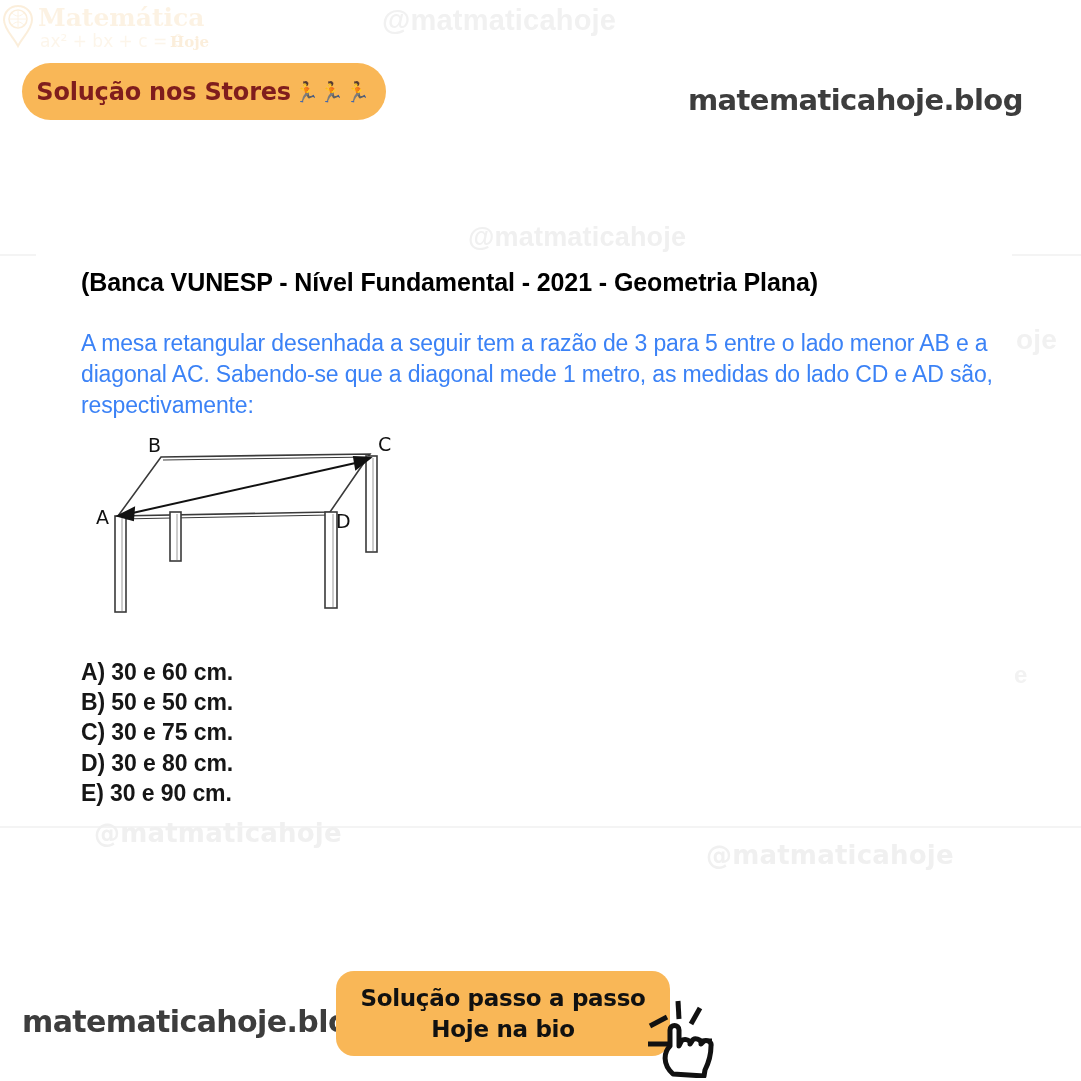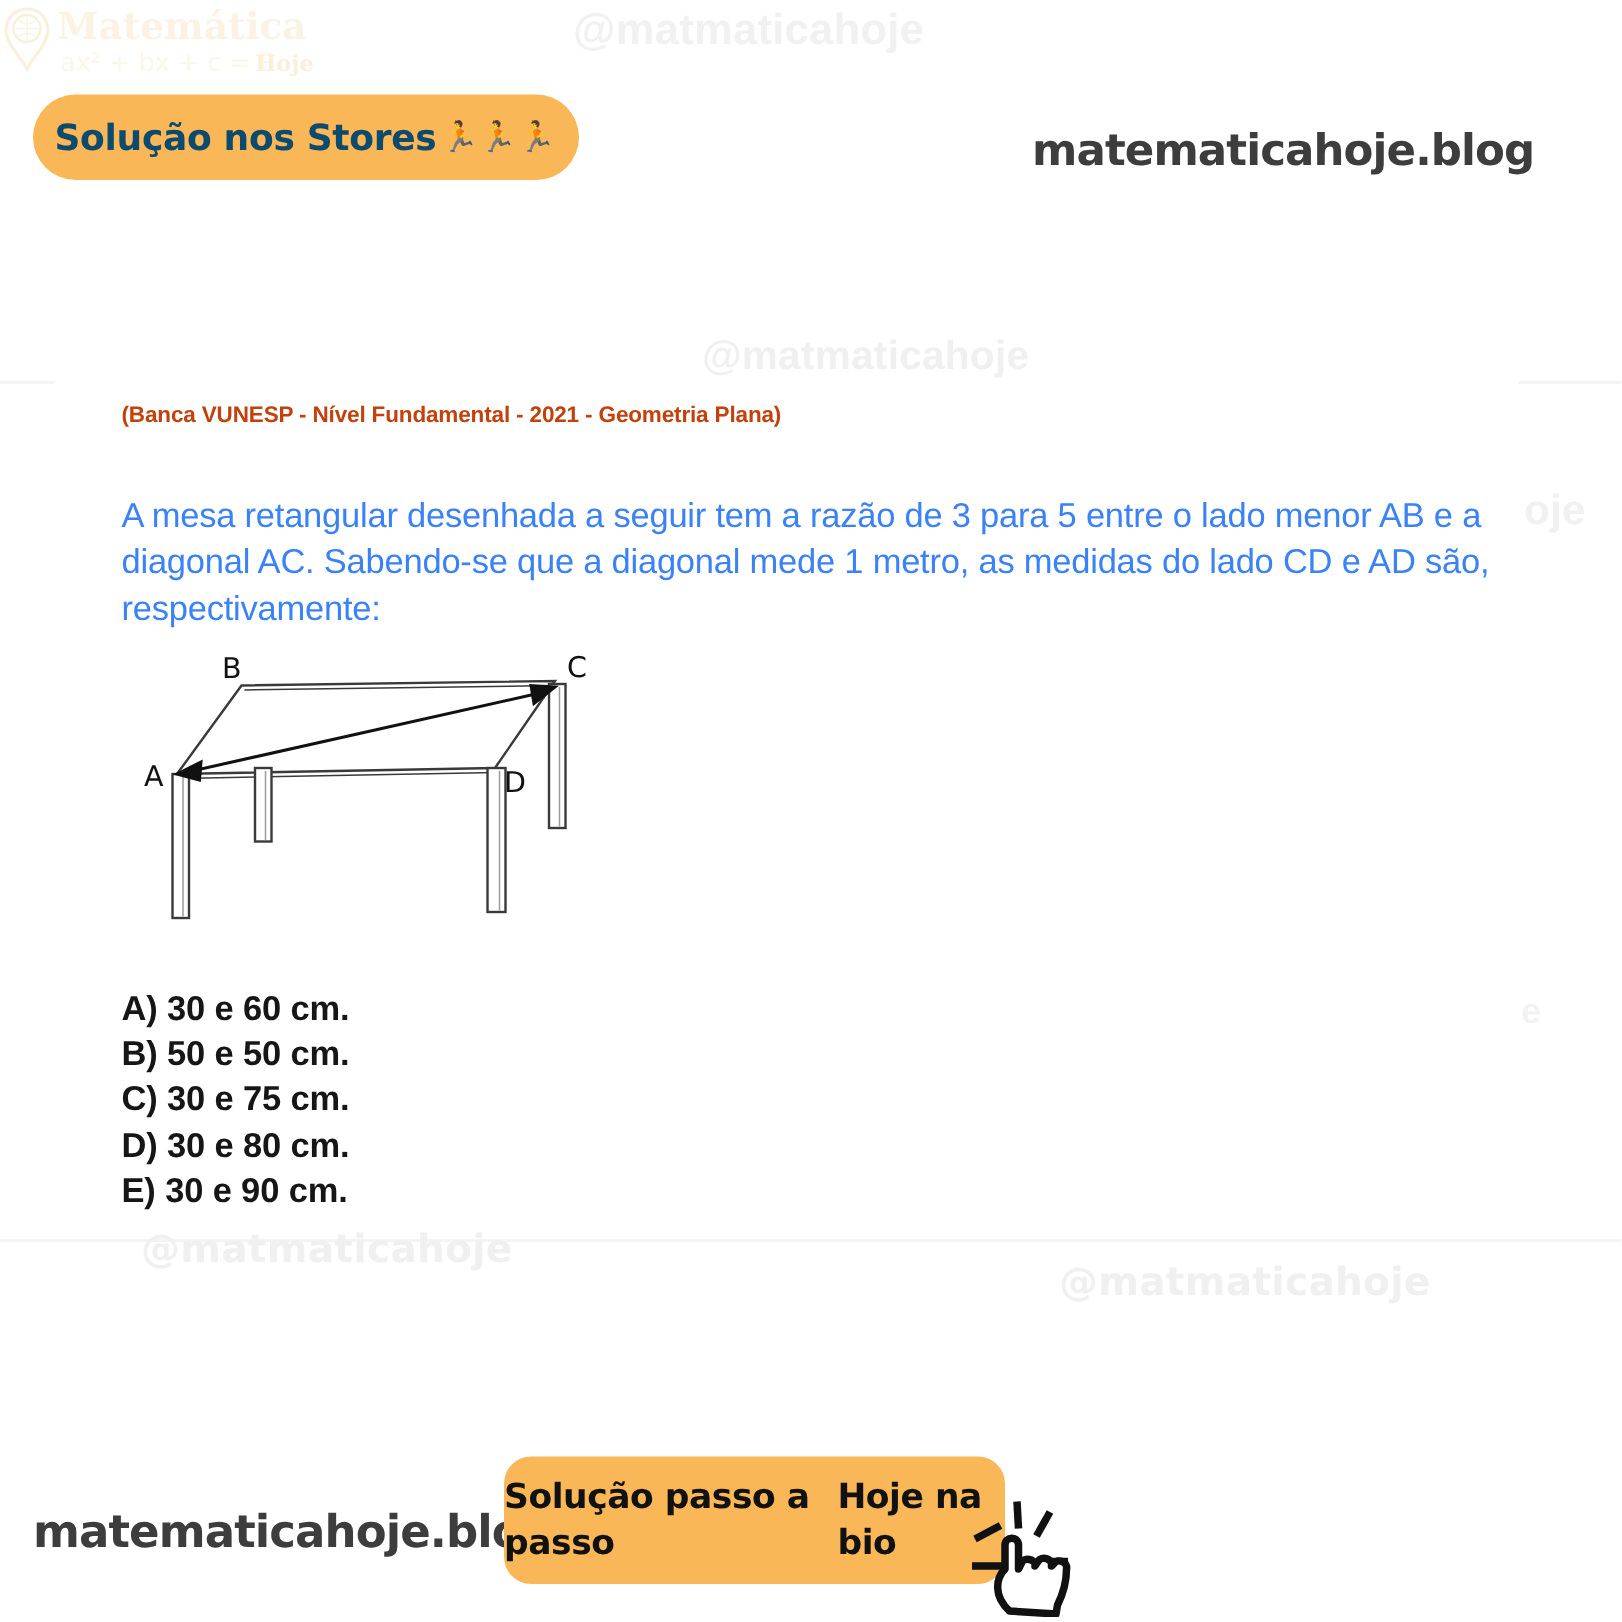--- a/index.html
+++ b/index.html
@@ -65,21 +65,21 @@
     display: flex;
     align-items: center;
     justify-content: center;
     gap: 2px;
     box-sizing: border-box;
   }
   #stores-cta .lbl {
     font-family: "DejaVu Sans", sans-serif;
     font-weight: 700;
     font-size: 24px;
-    color: #0c4a6e;
+    color: #7f1d1d;
     letter-spacing: -.2px;
   }
   #stores-cta .runners {
     font-size: 20px;
     line-height: 1;
     letter-spacing: 1px;
     margin-left: 1px;
   }
 
   
@@ -92,22 +92,22 @@
     color: #3d3d3d;
     letter-spacing: -.6px;
   }
 
   
   #question-source {
     position: absolute;
     left: 81px; top: 268px;
     font-family: "Liberation Sans", sans-serif;
     font-weight: 700;
-    font-size: 15px;
-    color: #c2410c;
+    font-size: 25px;
+    color: #000000;
     letter-spacing: -.1px;
   }
   #question-body {
     position: absolute;
     left: 81px; top: 328px;
     width: 944px;
     font-size: 23px;
     line-height: 31px;
     color: #3b82f6;
     letter-spacing: -.15px;
@@ -142,21 +142,21 @@
     color: #3d3d3d;
     letter-spacing: -.6px;
   }
   #solution-cta {
     position: absolute;
     left: 336px; top: 971px;
     width: 334px; height: 85px;
     background: #F9B757;
     border-radius: 18px;
     display: flex;
-    flex-direction: row;
+    flex-direction: column;
     align-items: center;
     justify-content: center;
     box-sizing: border-box;
   }
   #solution-cta .ln {
     font-family: "DejaVu Sans", sans-serif;
     font-weight: 700;
     font-size: 23px;
     line-height: 31px;
     color: #111;

